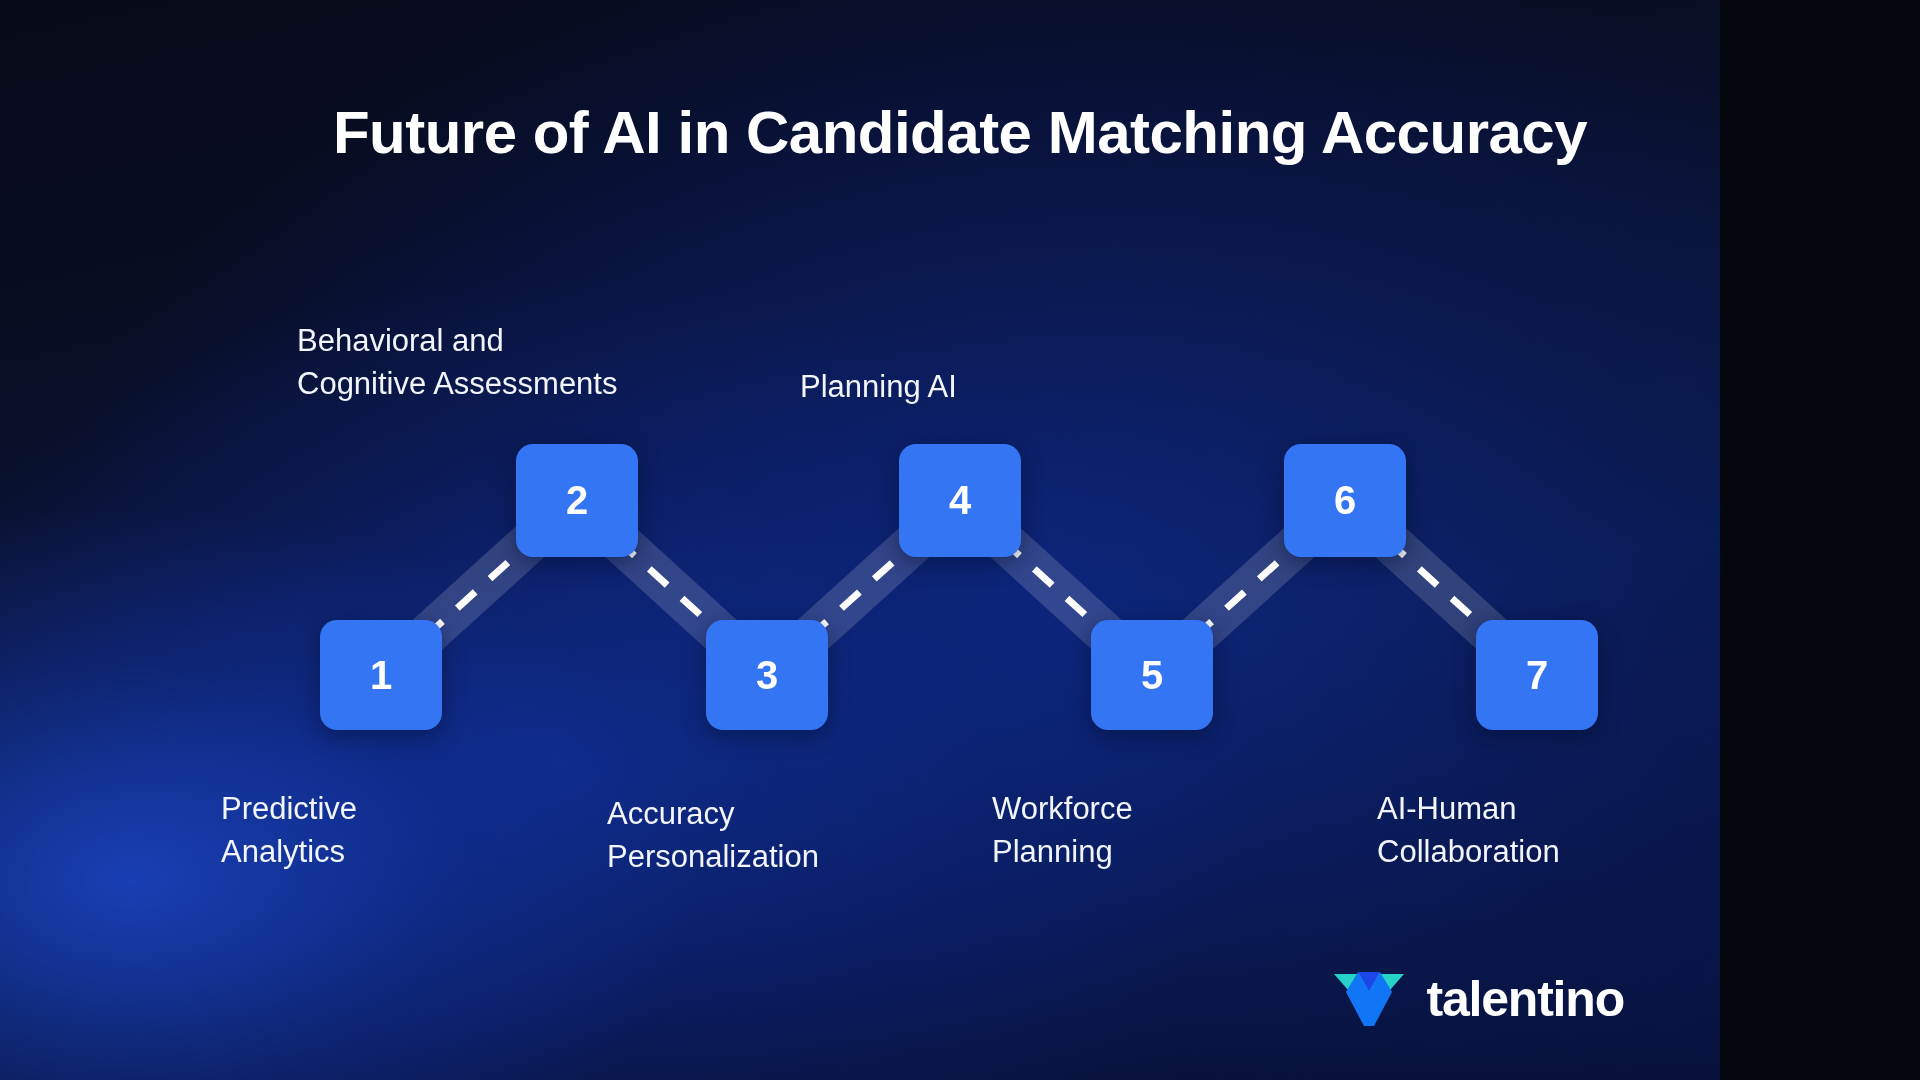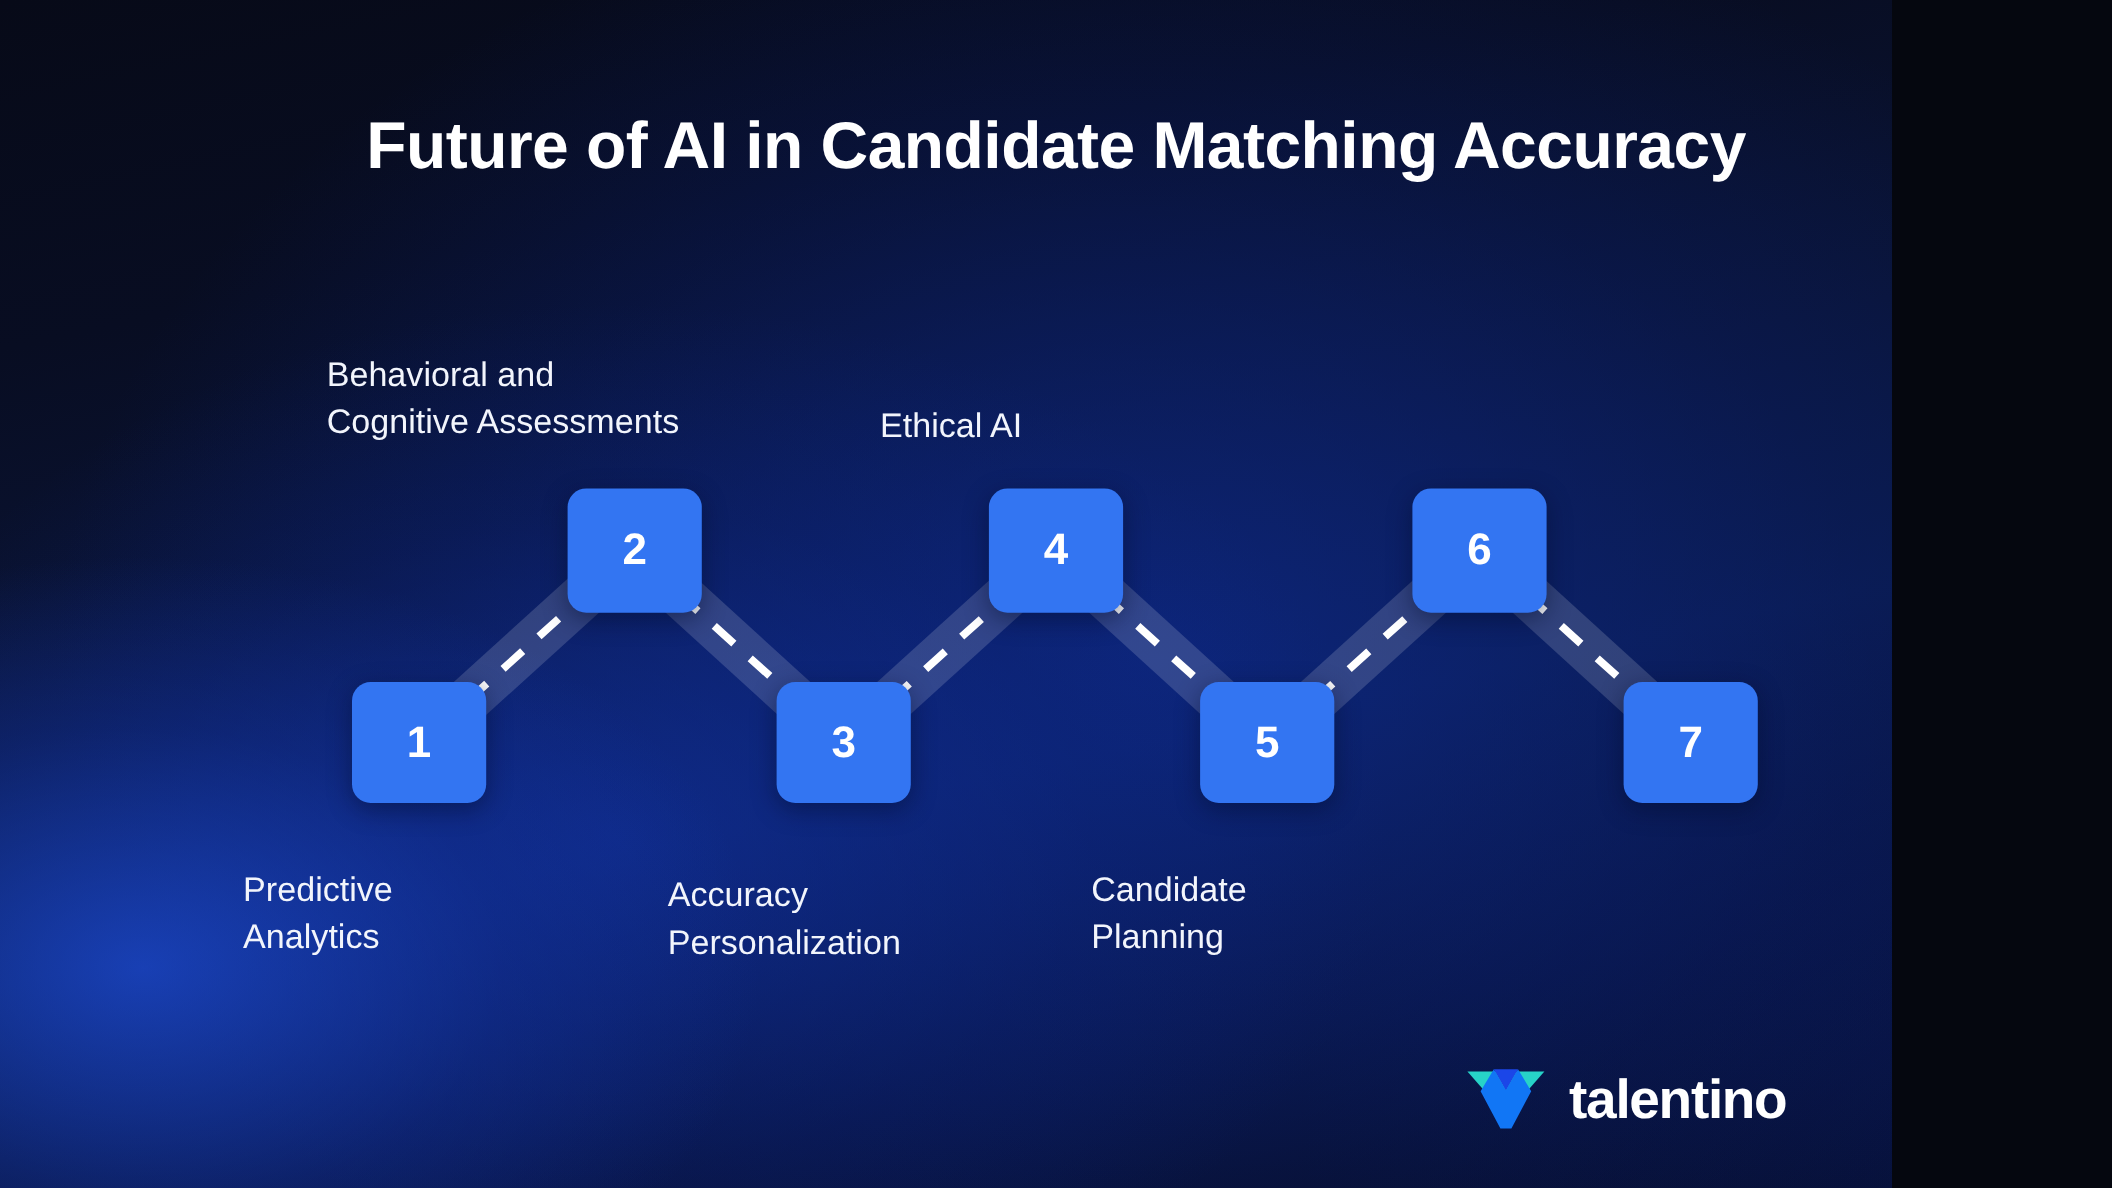--- a/index.html
+++ b/index.html
@@ -137,35 +137,37 @@
 
   <div class="step-box" style="left:706px; top:620px;">
     <span>3</span>
   </div>
   <div class="caption" style="left:607px; top:793px; width:320px;">Accuracy
 Personalization</div>
 
   <div class="step-box upper" style="left:899px; top:444px;">
     <span>4</span>
   </div>
-  <div class="caption" style="left:800px; top:366px; width:320px;">Ethical AI</div>
+  <div class="caption" style="left:800px; top:366px; width:320px;">Planning AI</div>
 
   <div class="step-box" style="left:1091px; top:620px;">
     <span>5</span>
   </div>
-  <div class="caption" style="left:992px; top:788px; width:320px;">Candidate
+  <div class="caption" style="left:992px; top:788px; width:320px;">Workforce
 Planning</div>
 
   <div class="step-box upper" style="left:1284px; top:444px;">
     <span>6</span>
   </div>
 
   <div class="step-box" style="left:1476px; top:620px;">
     <span>7</span>
   </div>
+  <div class="caption" style="left:1377px; top:788px; width:320px;">AI-Human
+Collaboration</div>
 
   <div id="logo">
     <svg class="mark" viewBox="0 0 74 62">
       <path d="M2 6 h26 l10 18 -8 14 Z" fill="#27d3c8"></path>
       <path d="M72 6 h-26 l-10 18 8 14 Z" fill="#27d3c8"></path>
       <path d="M28 6 h18 l-9 17 Z" fill="#1b46e8"></path>
       <path d="M28 6 l9 17 9 -17 15 26 -17 30 h-14 L13 32 Z" fill="#1176f5" opacity="0"></path>
       <path d="M37 23 L55 6 l6 0 -24 54 -24 -54 6 0 Z" fill="#1176f5" opacity="0"></path>
       <path d="M26 4 L37 23 L48 4 L60 24 L42 58 h-10 L14 24 Z" fill="#1176f5"></path>
       <path d="M26 4 L37 23 L48 4 Z" fill="#1b46e8"></path>

